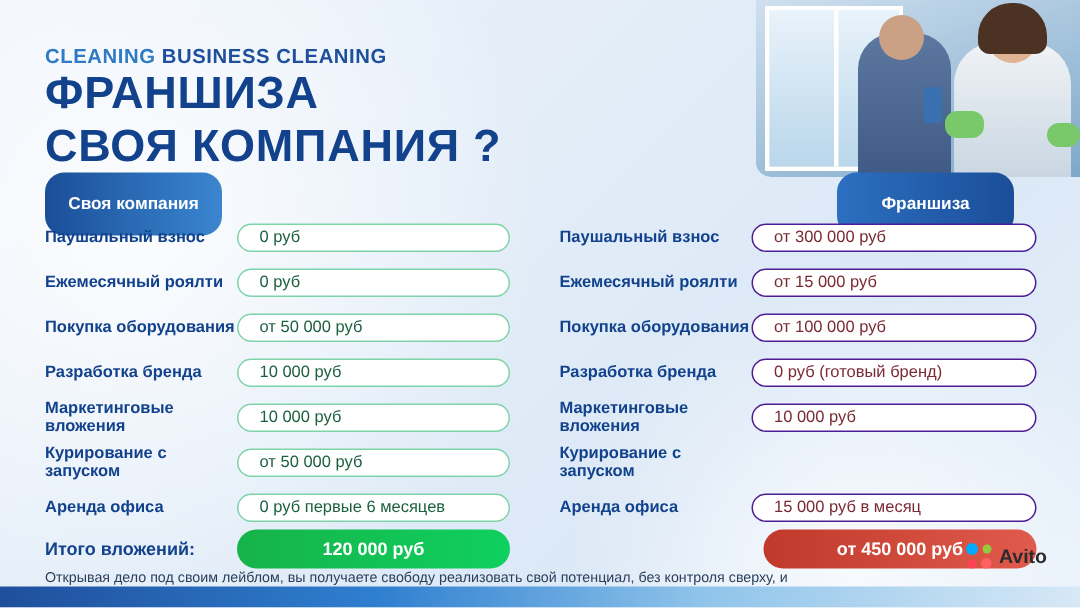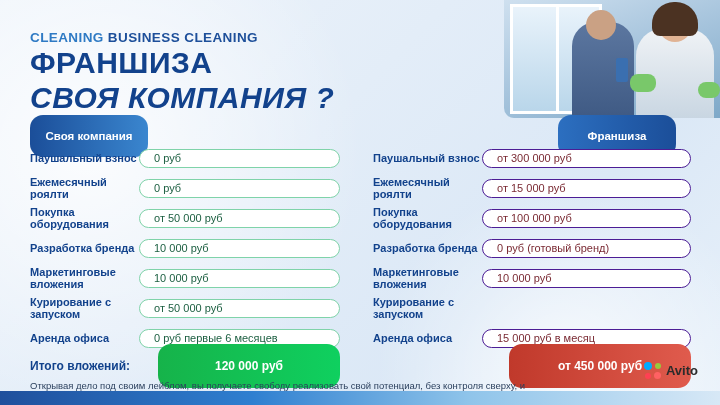--- a/index.html
+++ b/index.html
@@ -66,52 +66,52 @@
   .brand {
     position: absolute; left: 30px; top: 30px;
     font-size: 13.5px; letter-spacing: .4px; color: #1d4f9a; font-weight: 700;
   }
   .brand .b1 { color:#2e7ac4; }
   .title {
     position: absolute; left: 30px; top: 48px;
     font-size: 30px; line-height: 30px; font-weight: 800; color: #12428c;
     letter-spacing: .5px;
   }
-  .title .l2 { display:block; margin-top: 5px; font-style: italic; }
+  .title .l2 { display:block; margin-top: 5px; }
 
   
   .colhead {
     position: absolute; width: 118px; height: 42px; border-radius: 13px;
     color: #fff; font-size: 11.5px; font-weight: 700; text-align: center;
     display: flex; align-items: center; justify-content: center; line-height: 12px;
   }
   .colhead.left { left: 30px; top: 115px; background: linear-gradient(90deg,#1b4e99,#3a86cf); }
   .colhead.right { left: 558px; top: 115px; background: linear-gradient(90deg,#2c6fc0,#1b4e99); }
 
   
   .col { position: absolute; top: 145px; }
   .col.left { left: 30px; width: 310px; }
   .col.right { left: 373px; width: 318px; }
 
   .row { display: flex; align-items: center; margin-bottom: 4px; height: 26px; }
   .row .lbl {
-    width: 109px; font-size: 11px; color: #12428c; font-weight: 700; line-height: 12px;
+    width: 128px; font-size: 11px; color: #12428c; font-weight: 700; line-height: 12px;
   }
   .row .val {
     flex: 1; height: 19px; border-radius: 13px; display: flex; align-items: center;
     padding-left: 14px; font-size: 11px; color: #233; background: #fff;
   }
   .col.left .val { border: 1px solid #7fd3a9; color:#1c5f41; }
   .col.right .val { border: 1px solid #4c1d95; color:#7a2a33; }
 
   
   .total { position: absolute; display: flex; align-items: center; height: 28px; }
   .total .tlbl { font-size: 12px; font-weight: 800; color: #12428c; width: 128px; }
   .total .tval {
-    height: 44px; border-radius: 13px; display:flex; align-items:center; justify-content:center;
+    height: 26px; border-radius: 13px; display:flex; align-items:center; justify-content:center;
     color:#fff; font-size: 12px; font-weight: 700; padding: 0 18px;
   }
   .total.left { left: 30px; top: 352px; }
   .total.left .tval { width: 182px; background: linear-gradient(90deg,#16b34a,#0fd05f); }
   .total.right { left: 373px; top: 352px; width: 318px; text-align: right; }
   .total.right .tval { width: 182px; background: linear-gradient(90deg,#c0392b,#e05b4d); margin-left: 136px; }
 
   .footnote {
     position: absolute; left: 30px; top: 380px; width: 520px;
     font-size: 9.5px; line-height: 12px; color: #2a3f5c;

